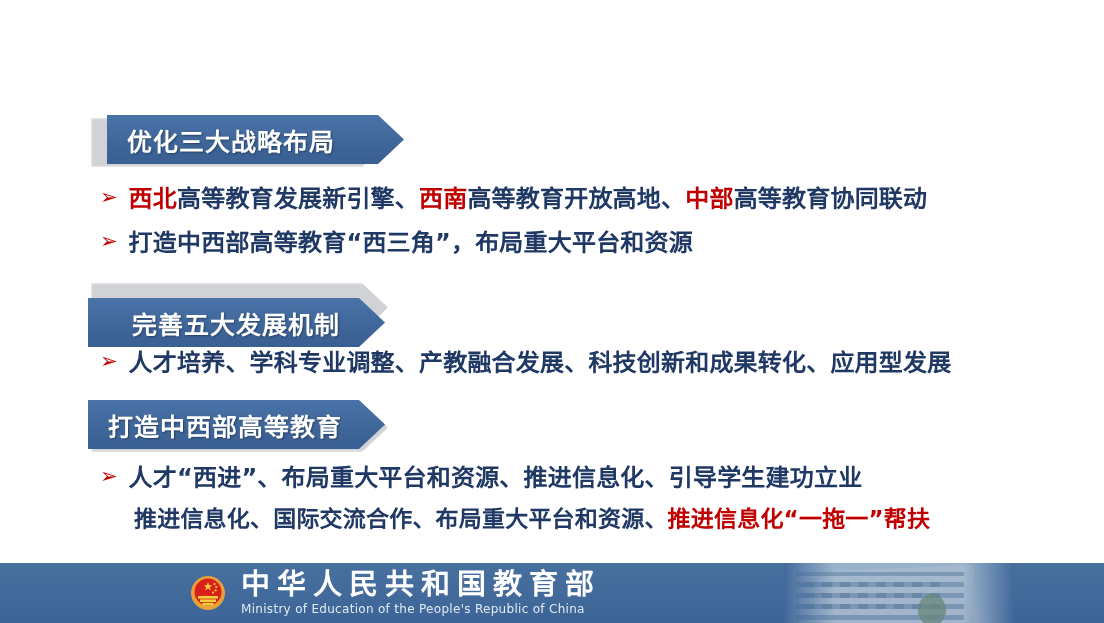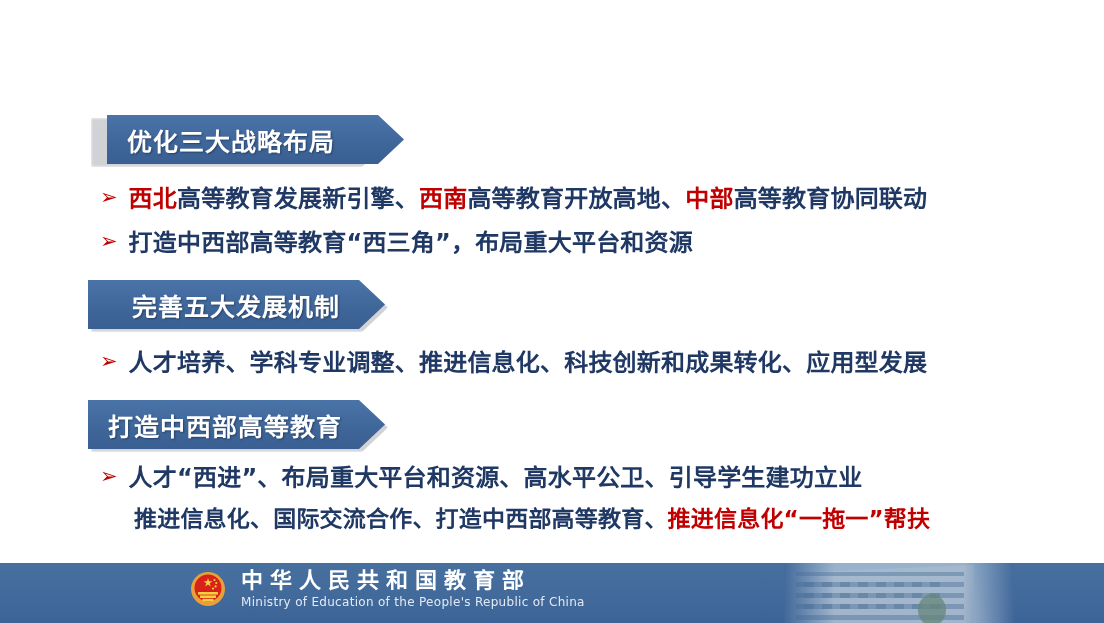--- a/index.html
+++ b/index.html
@@ -155,21 +155,21 @@
     top: 6px;
     display: flex;
     align-items: center;
     gap: 13px;
   }
   .footer-emblem {
     width: 40px; height: 40px;
     flex: 0 0 auto;
   }
   .footer-cn {
-    font-size: 22px;
+    font-size: 29px;
     font-weight: bold;
     color: #ffffff;
     letter-spacing: 7px;
     line-height: 1.08;
     font-family: "DejaVu Serif", "Liberation Serif", serif;
   }
   .footer-en {
     font-size: 12px;
     color: #e3eaf4;
     letter-spacing: 0.3px;
@@ -194,40 +194,40 @@
       <span class="bullet-marker">➢</span>
       <span class="bullet-text"><span class="hl">西北</span><span>高等教育发展新引擎、</span><span class="hl">西南</span><span>高等教育开放高地、</span><span class="hl">中部</span><span>高等教育协同联动</span></span>
     </div>
 
     <div class="bullet-row" style="left:100px; top:141px;">
       <span class="bullet-marker">➢</span>
       <span class="bullet-text">打造中西部高等教育“西三角”，布局重大平台和资源</span>
     </div>
 
     <div class="banner-shadow" style="left:91px; top:197px; width:297px;"></div>
-    <div class="section-banner" style="left:88px; top:194px; width:297px;padding-left:44px;">
+    <div class="section-banner" style="left:88px; top:212px; width:297px;padding-left:44px;">
       <span class="banner-text">完善五大发展机制</span>
     </div>
 
     <div class="bullet-row" style="left:100px; top:261px;">
       <span class="bullet-marker">➢</span>
-      <span class="bullet-text">人才培养、学科专业调整、推进信息化、科技创新和成果转化、应用型发展</span>
+      <span class="bullet-text">人才培养、学科专业调整、产教融合发展、科技创新和成果转化、应用型发展</span>
     </div>
 
     <div class="banner-shadow" style="left:91px; top:317px; width:297px;"></div>
     <div class="section-banner" style="left:88px; top:314px; width:297px;">
       <span class="banner-text">打造中西部高等教育</span>
     </div>
 
     <div class="bullet-row" style="left:100px; top:376px;">
       <span class="bullet-marker">➢</span>
-      <span class="bullet-text">人才“西进”、布局重大平台和资源、高水平公卫、引导学生建功立业</span>
-    </div>
-
-    <div class="cont-line" style="left:134px; top:418px;"><span>推进信息化、国际交流合作、打造中西部高等教育、</span><span class="hl">推进信息化“一拖一”帮扶</span></div>
+      <span class="bullet-text">人才“西进”、布局重大平台和资源、推进信息化、引导学生建功立业</span>
+    </div>
+
+    <div class="cont-line" style="left:134px; top:418px;"><span>推进信息化、国际交流合作、布局重大平台和资源、</span><span class="hl">推进信息化“一拖一”帮扶</span></div>
 
   </div>
 
   <div class="footer-band">
 
     <div class="footer-photo">
       <svg width="230" height="60" viewBox="0 0 230 60">
         <defs>
           <linearGradient id="skyg" x1="0" y1="0" x2="0" y2="1">
             <stop offset="0%" stop-color="#c9dae8"></stop>

